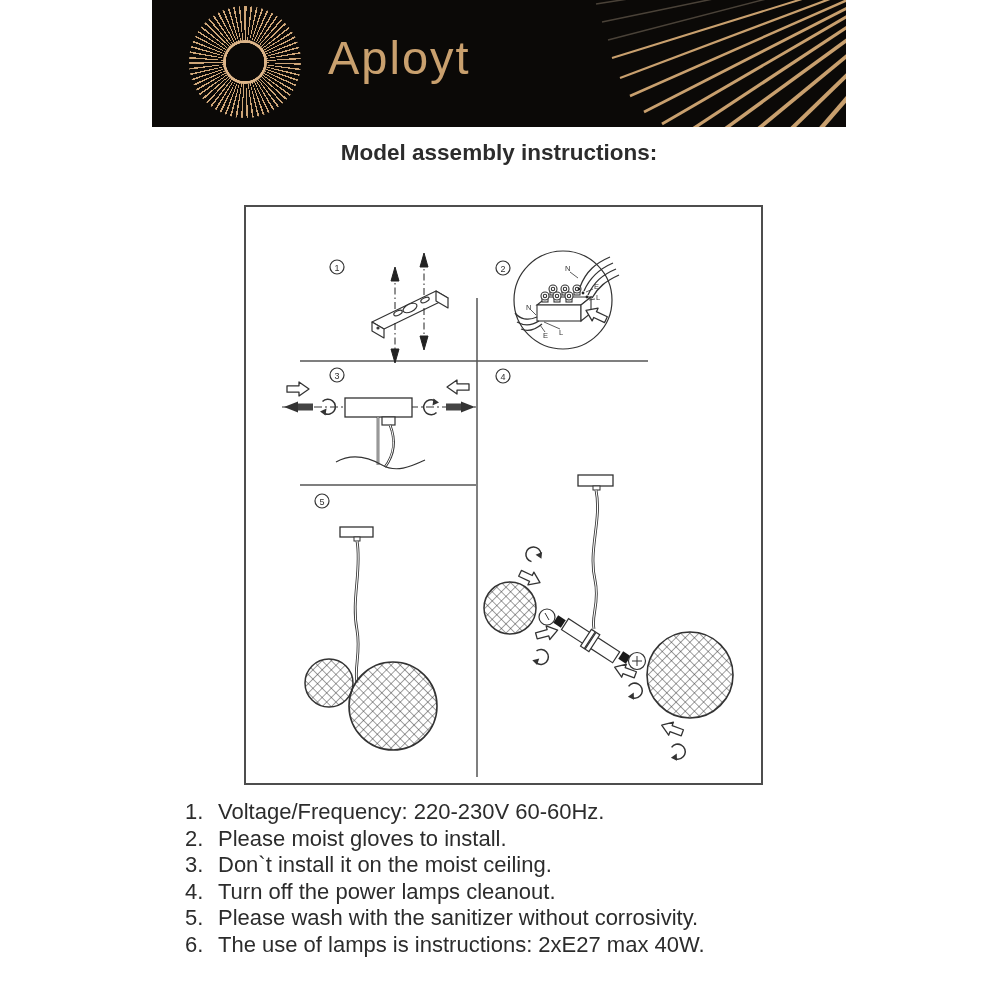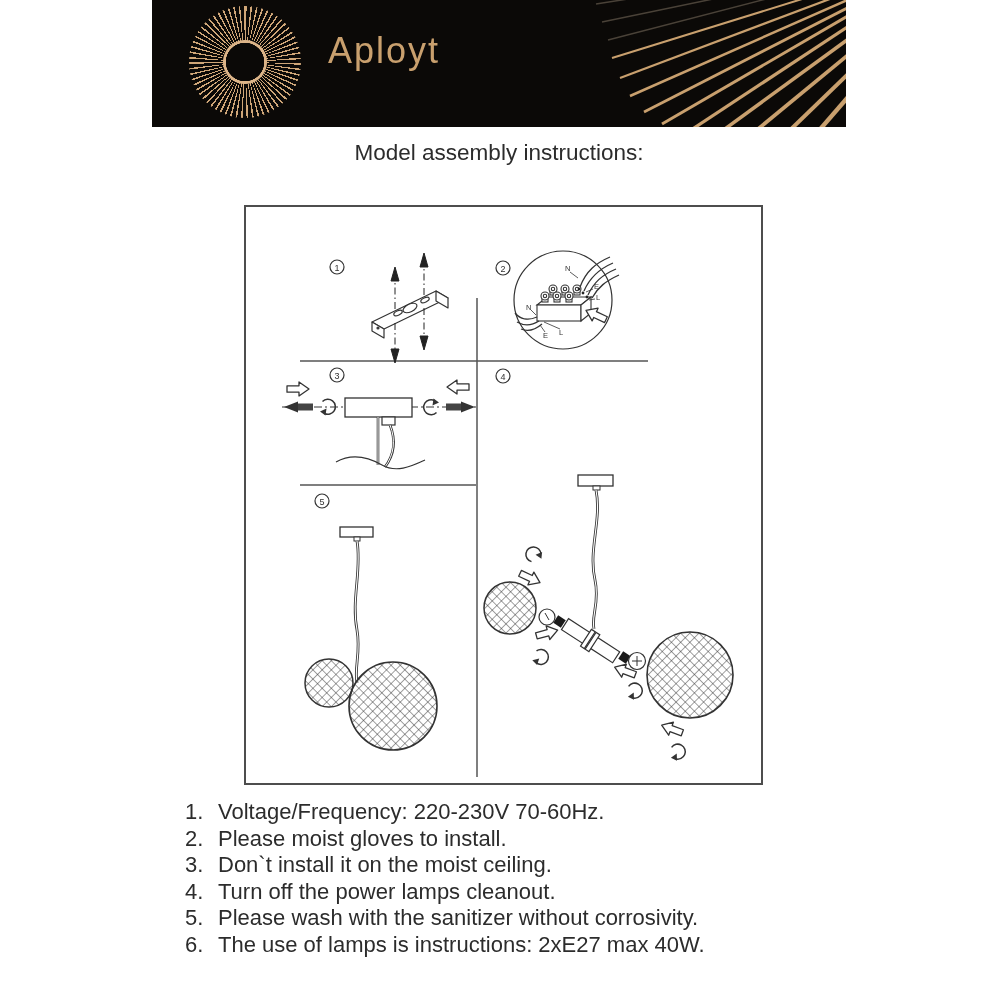--- a/index.html
+++ b/index.html
@@ -10,25 +10,25 @@
   
   .banner{position:absolute;left:152px;top:0;width:694px;height:127px;
           background:#0b0907;overflow:hidden;}
   .banner svg{position:absolute;left:0;top:0;}
   .sunburst{position:absolute;left:37px;top:6px;width:112px;height:112px;border-radius:50%;
     background:
       radial-gradient(circle, rgba(0,0,0,0) 0 19px, #dcb488 19.5px 21.5px, rgba(0,0,0,0) 22.5px),
       radial-gradient(circle, #0b0907 0 19px, rgba(0,0,0,0) 20px),
       repeating-conic-gradient(#cfa678 0deg 1.7deg, rgba(0,0,0,0) 1.7deg 5.7deg);}
   .brand-name{position:absolute;left:176px;top:30px;color:#c9a06e;
-      font-size:36px;font-weight:400;letter-spacing:2px;}
+      font-size:47px;font-weight:400;letter-spacing:2px;}
 
   
   .title-block{position:absolute;left:152px;top:137px;width:694px;text-align:center;
-      color:#2c2c2c;font-size:22.5px;line-height:31px;font-weight:400;}
+      color:#2c2c2c;font-size:22.5px;line-height:31px;font-weight:700;}
 
   
   .diagram{position:absolute;left:244px;top:205px;width:519px;height:580px;}
   .diagram svg{display:block;}
   .stepnum{font-size:9px;fill:#333;font-family:"Liberation Sans",sans-serif;}
   .wlabel{font-size:7.5px;fill:#333;font-family:"Liberation Sans",sans-serif;}
 
   
   .instructions{position:absolute;left:185px;top:799px;width:690px;
       color:#2c2c2c;font-size:22px;}
@@ -249,21 +249,21 @@
         <path d="M113,336 C118,365 107,395 113,425 C117,448 110,462 113,478" stroke="#fff" stroke-width="1.1" fill="none"></path>
         <circle cx="85" cy="478" r="24" fill="url(#mesh)" stroke="#333" stroke-width="1.5"></circle>
         <circle cx="149" cy="501" r="44" fill="url(#mesh)" stroke="#333" stroke-width="1.6"></circle>
       </g>
     </svg>
   </div>
 
   <div class="instructions">
     <div class="inst-row">
       <span class="inst-num">1.</span>
-      <span class="inst-text">Voltage/Frequency: 220-230V 70-60Hz.</span>
+      <span class="inst-text">Voltage/Frequency: 220-230V 60-60Hz.</span>
     </div>
     <div class="inst-row">
       <span class="inst-num">2.</span>
       <span class="inst-text">Please moist gloves to install.</span>
     </div>
     <div class="inst-row">
       <span class="inst-num">3.</span>
       <span class="inst-text">Don`t install it on the moist ceiling.</span>
     </div>
     <div class="inst-row">

